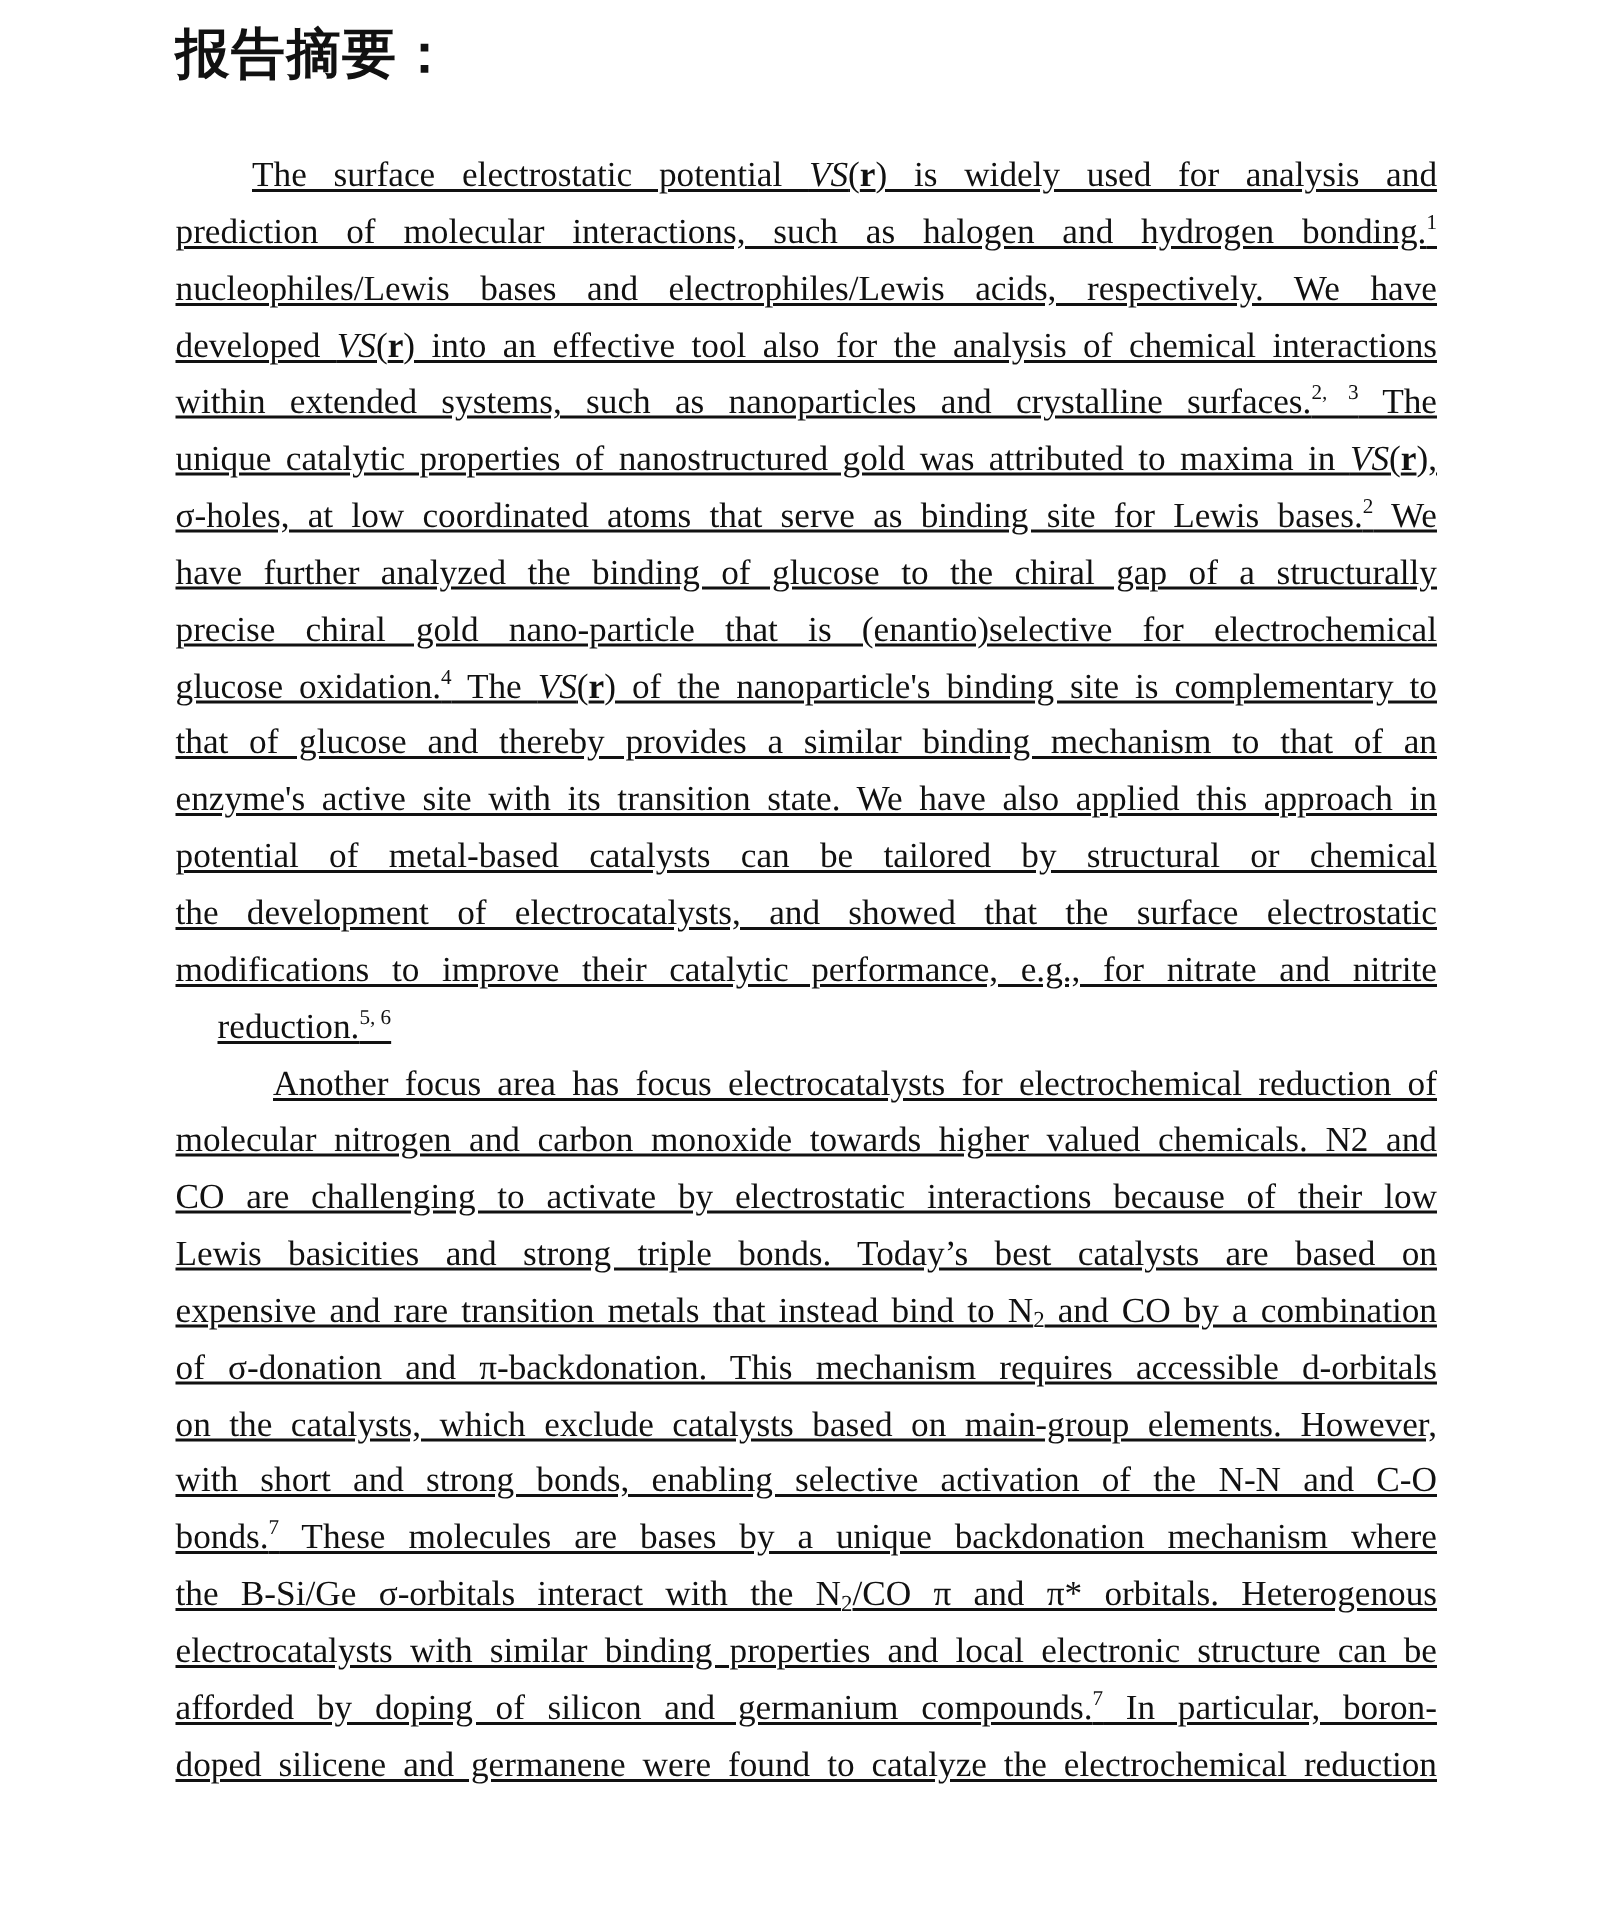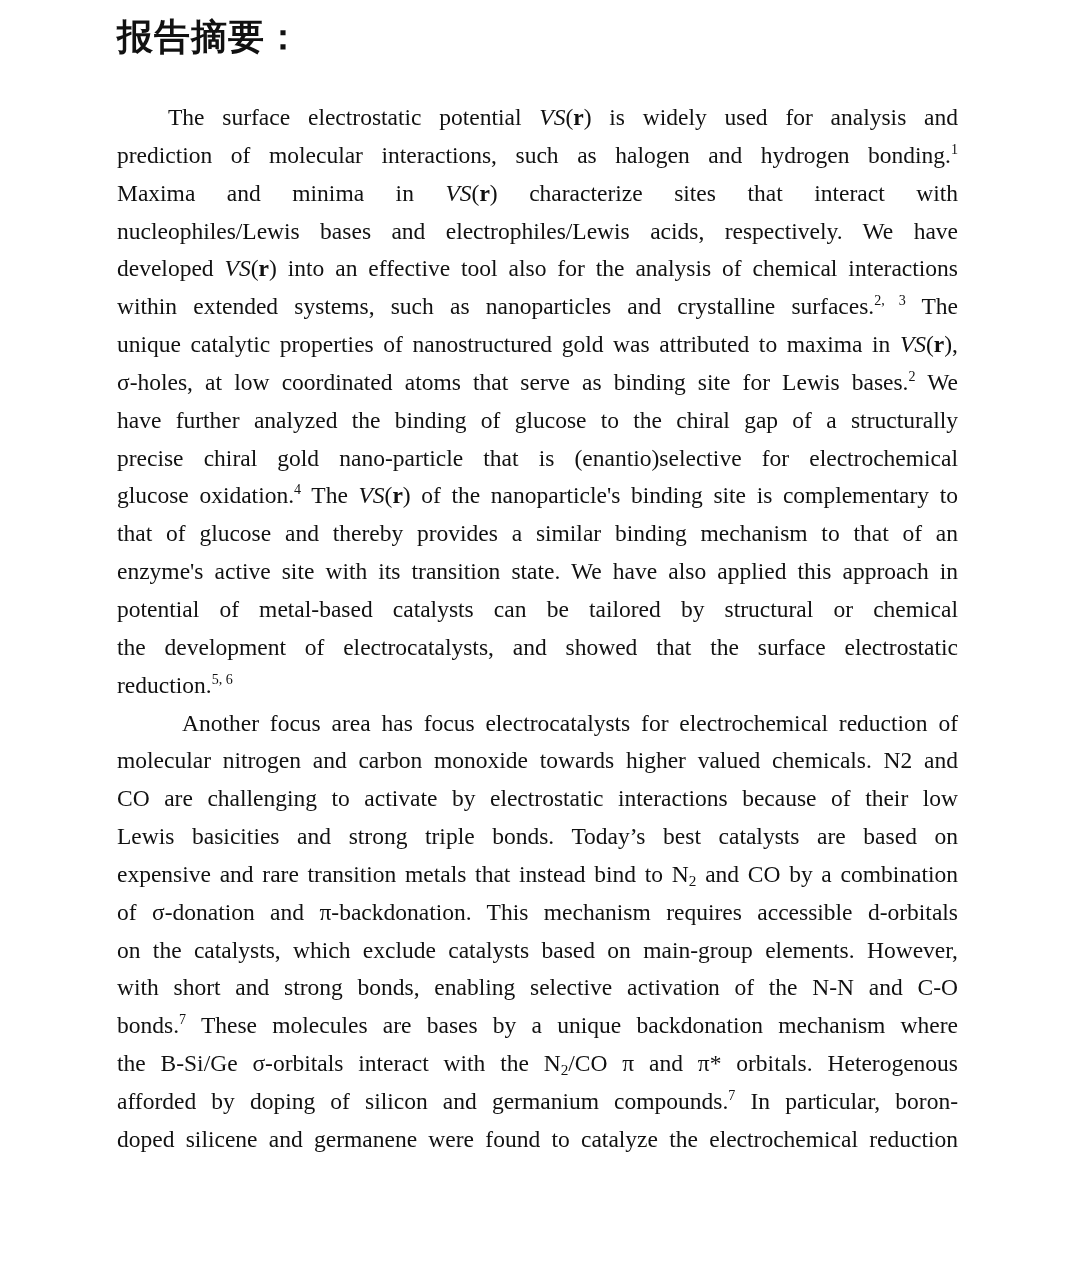--- a/index.html
+++ b/index.html
@@ -9,62 +9,63 @@
     position: absolute; left: 117px; top: 12px;
     font-family: "DejaVu Sans", sans-serif; font-weight: bold;
     font-size: 36px; line-height: 50px; letter-spacing: 1px; color: #111;
   }
   .body-text {
     position: absolute; left: 117px; top: 99px; width: 841px;
     font-family: "Liberation Serif", serif; font-size: 23.5px; color: #111;
   }
   .line {
     height: 37.85px; line-height: 37.85px; white-space: nowrap;
-    text-align: justify; text-align-last: justify; overflow: visible;
+    text-align: justify; text-align-last: justify; overflow: visible; text-decoration: underline;
   }
-  .line.last { text-align-last: left; }
+  .line.last { text-align-last: left; margin-left: 28px; }
   .line.indent { padding-left: 51px; }
   .line.indent2 { padding-left: 65px; }
   .seg-i { font-style: italic; }
   .seg-b { font-weight: bold; }
   sup { font-size: 0.6em; line-height: 0; vertical-align: 0.65em; }
   sub { font-size: 0.65em; line-height: 0; vertical-align: -0.25em; }
 </style>
 </head>
 <body>
 
 <div class="page">
   <div class="heading">报告摘要：</div>
   <div class="body-text">
     <div>
         <div class="line indent"><span>The surface electrostatic potential </span><span class="seg-i">VS</span><span>(</span><span class="seg-b">r</span><span>) is widely used for analysis and</span></div>
         <div class="line"><span>prediction of molecular interactions, such as halogen and hydrogen bonding.</span><sup>1</sup></div>
-        <div class="line"><span>Maxima and minima in </span><span class="seg-i">VS</span><span>(</span><span class="seg-b">r</span><span>) characterize sites that interact with</span></div>
         <div class="line"><span>nucleophiles/Lewis bases and electrophiles/Lewis acids, respectively. We have</span></div>
         <div class="line"><span>developed </span><span class="seg-i">VS</span><span>(</span><span class="seg-b">r</span><span>) into an effective tool also for the analysis of chemical interactions</span></div>
         <div class="line"><span>within extended systems, such as nanoparticles and crystalline surfaces.</span><sup>2, 3</sup><span> The</span></div>
         <div class="line"><span>unique catalytic properties of nanostructured gold was attributed to maxima in </span><span class="seg-i">VS</span><span>(</span><span class="seg-b">r</span><span>),</span></div>
         <div class="line"><span>σ-holes, at low coordinated atoms that serve as binding site for Lewis bases.</span><sup>2</sup><span> We</span></div>
         <div class="line"><span>have further analyzed the binding of glucose to the chiral gap of a structurally</span></div>
         <div class="line"><span>precise chiral gold nano-particle that is (enantio)selective for electrochemical</span></div>
         <div class="line"><span>glucose oxidation.</span><sup>4</sup><span> The </span><span class="seg-i">VS</span><span>(</span><span class="seg-b">r</span><span>) of the nanoparticle's binding site is complementary to</span></div>
         <div class="line"><span>that of glucose and thereby provides a similar binding mechanism to that of an</span></div>
         <div class="line"><span>enzyme's active site with its transition state. We have also applied this approach in</span></div>
         <div class="line"><span>potential of metal-based catalysts can be tailored by structural or chemical</span></div>
         <div class="line"><span>the development of electrocatalysts, and showed that the surface electrostatic</span></div>
+        <div class="line"><span>modifications to improve their catalytic performance, e.g., for nitrate and nitrite</span></div>
         <div class="line last"><span>reduction.</span><sup>5, 6</sup></div>
       </div>
     <div>
         <div class="line indent2"><span>Another focus area has focus electrocatalysts for electrochemical reduction of</span></div>
         <div class="line"><span>molecular nitrogen and carbon monoxide towards higher valued chemicals. N2 and</span></div>
         <div class="line"><span>CO are challenging to activate by electrostatic interactions because of their low</span></div>
         <div class="line"><span>Lewis basicities and strong triple bonds. Today’s best catalysts are based on</span></div>
         <div class="line"><span>expensive and rare transition metals that instead bind to N</span><sub>2</sub><span> and CO by a combination</span></div>
         <div class="line"><span>of σ-donation and π-backdonation. This mechanism requires accessible d-orbitals</span></div>
         <div class="line"><span>on the catalysts, which exclude catalysts based on main-group elements. However,</span></div>
         <div class="line"><span>with short and strong bonds, enabling selective activation of the N-N and C-O</span></div>
         <div class="line"><span>bonds.</span><sup>7</sup><span> These molecules are bases by a unique backdonation mechanism where</span></div>
         <div class="line"><span>the B-Si/Ge σ-orbitals interact with the N</span><sub>2</sub><span>/CO π and π* orbitals. Heterogenous</span></div>
+        <div class="line"><span>electrocatalysts with similar binding properties and local electronic structure can be</span></div>
         <div class="line"><span>afforded by doping of silicon and germanium compounds.</span><sup>7</sup><span> In particular, boron-</span></div>
         <div class="line"><span>doped silicene and germanene were found to catalyze the electrochemical reduction</span></div>
       </div>
   </div>
 </div>
 
 </body></html>

